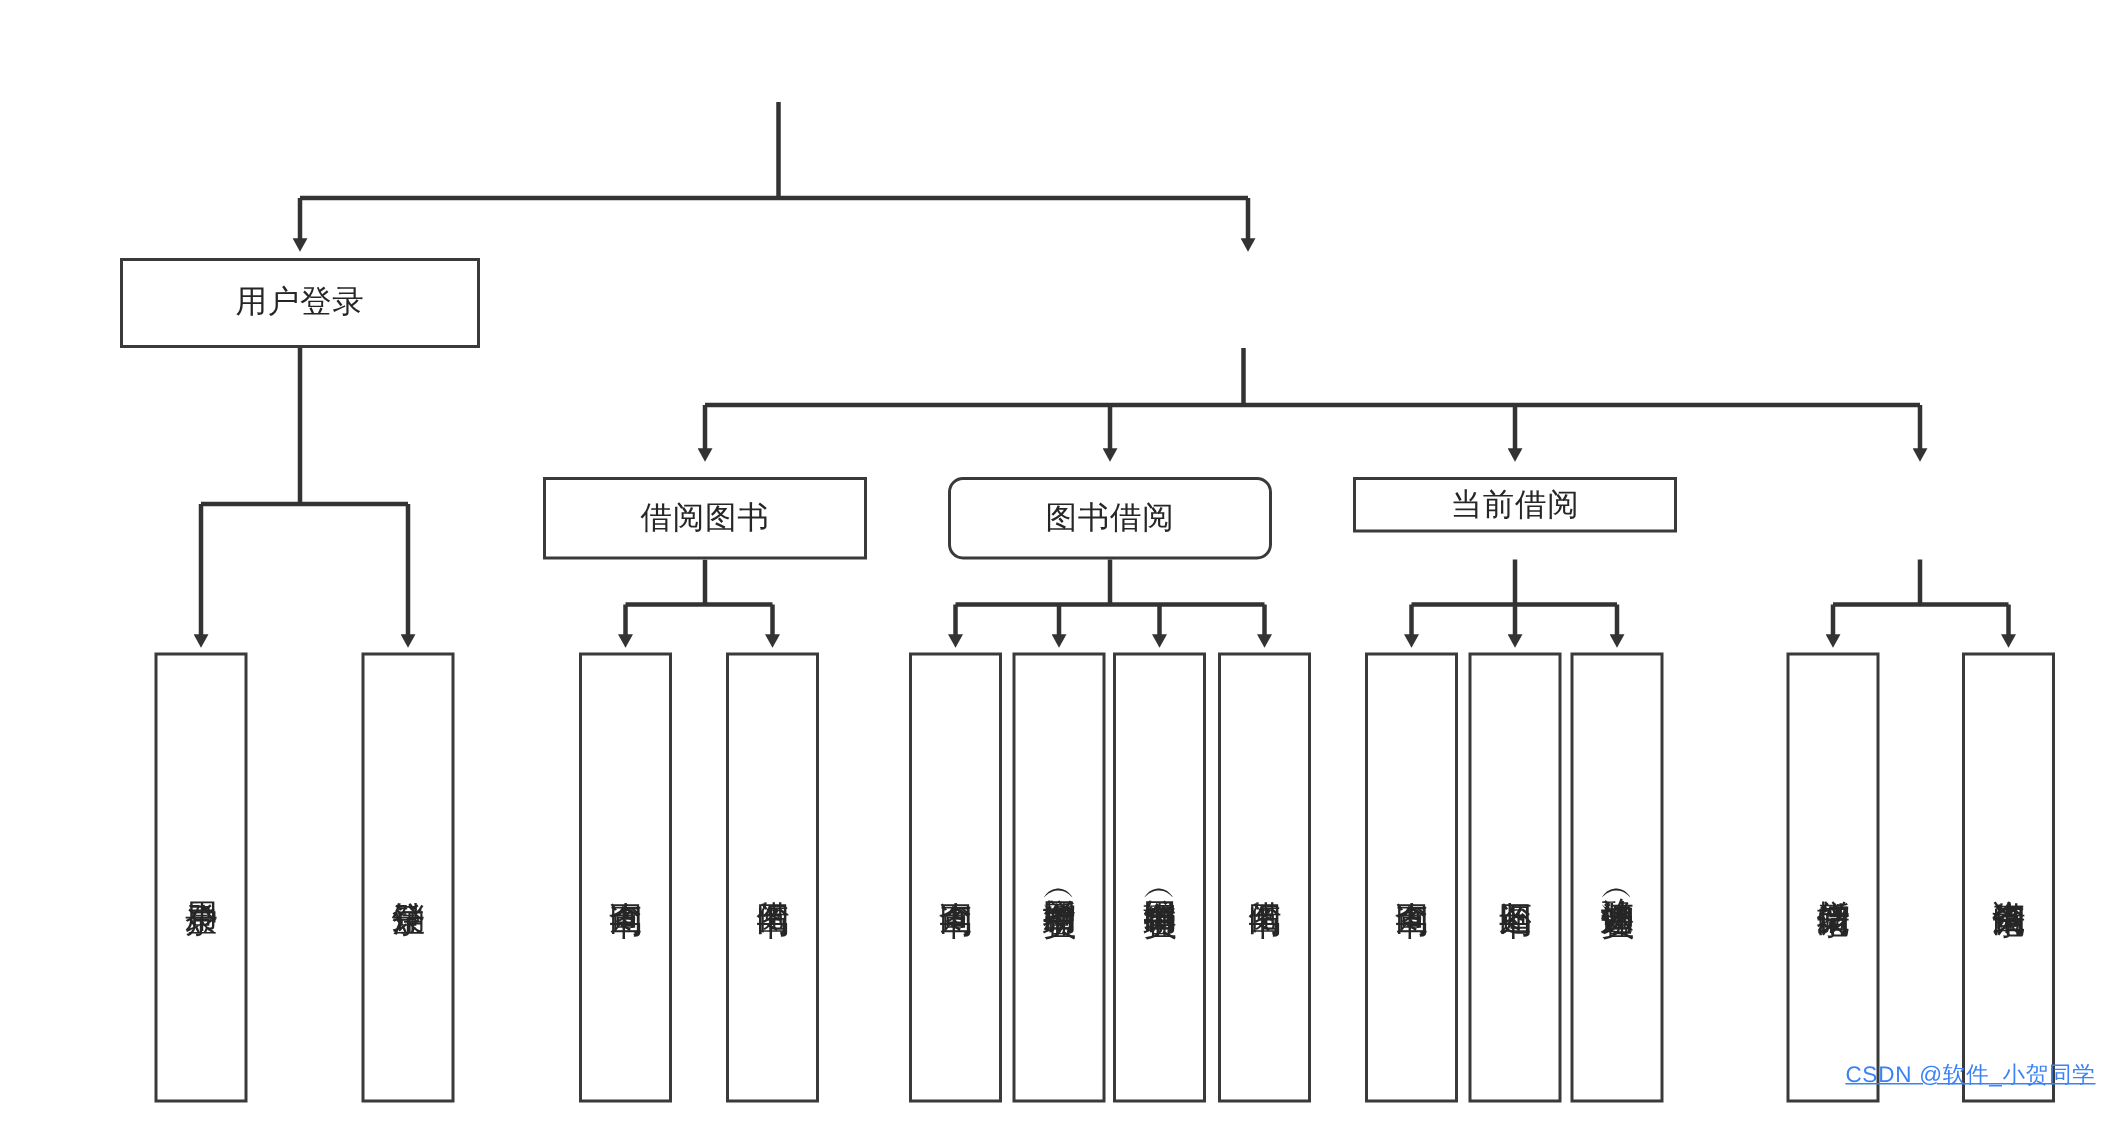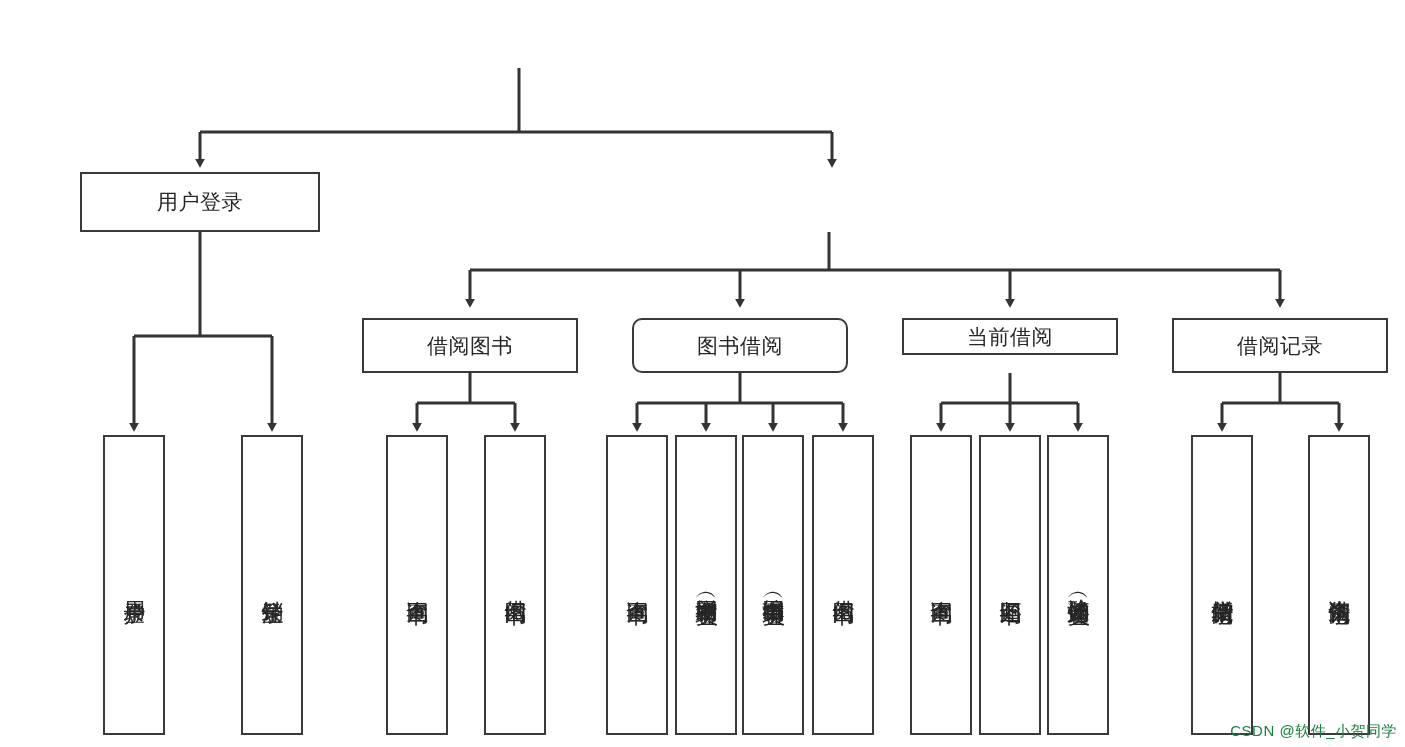--- a/index.html
+++ b/index.html
@@ -61,26 +61,27 @@
     writing-mode: vertical-rl;
     text-orientation: upright;
     font-size: 22px;
     line-height: 1.22;
     letter-spacing: 1px;
     max-height: 100%;
   }
   .watermark {
     position: absolute;
     right: 8px;
-    bottom: 6px;
+    bottom: 21px;
     font-size: 15px;
-    color: #15803d;
+    color: #3b82f6;
     white-space: nowrap;
     z-index: 5;
     letter-spacing: 0.5px;
+    text-decoration: underline;
   }
 </style>
 </head>
 <body>
 
 <div id="canvas">
 
   <svg id="edges" viewBox="0 0 1405 747" xmlns="http://www.w3.org/2000/svg">
     <defs>
       <marker id="arrow" markerWidth="9" markerHeight="10" refX="1.2" refY="5" orient="auto" markerUnits="userSpaceOnUse">
@@ -138,23 +139,20 @@
 
   <div class="node h" style="left:362px; top:318px; width:216px; height:55px;">
     <span class="lbl">借阅图书</span>
   </div>
   <div class="node h" style="left:632px; top:318px; width:216px; height:55px;border-radius:10px;">
     <span class="lbl">图书借阅</span>
   </div>
   <div class="node h" style="left:902px; top:318px; width:216px; height:37px;">
     <span class="lbl">当前借阅</span>
   </div>
-  <div class="node h" style="left:1172px; top:318px; width:216px; height:55px;">
-    <span class="lbl">借阅记录</span>
-  </div>
 
   <div class="node v" style="left:103px; top:435px; width:62px; height:300px;">
     <span class="lbl">用户登录</span>
   </div>
   <div class="node v" style="left:241px; top:435px; width:62px; height:300px;">
     <span class="lbl">注销登录</span>
   </div>
 
   <div class="node v" style="left:386px; top:435px; width:62px; height:300px;">
     <span class="lbl">查询图书</span>

